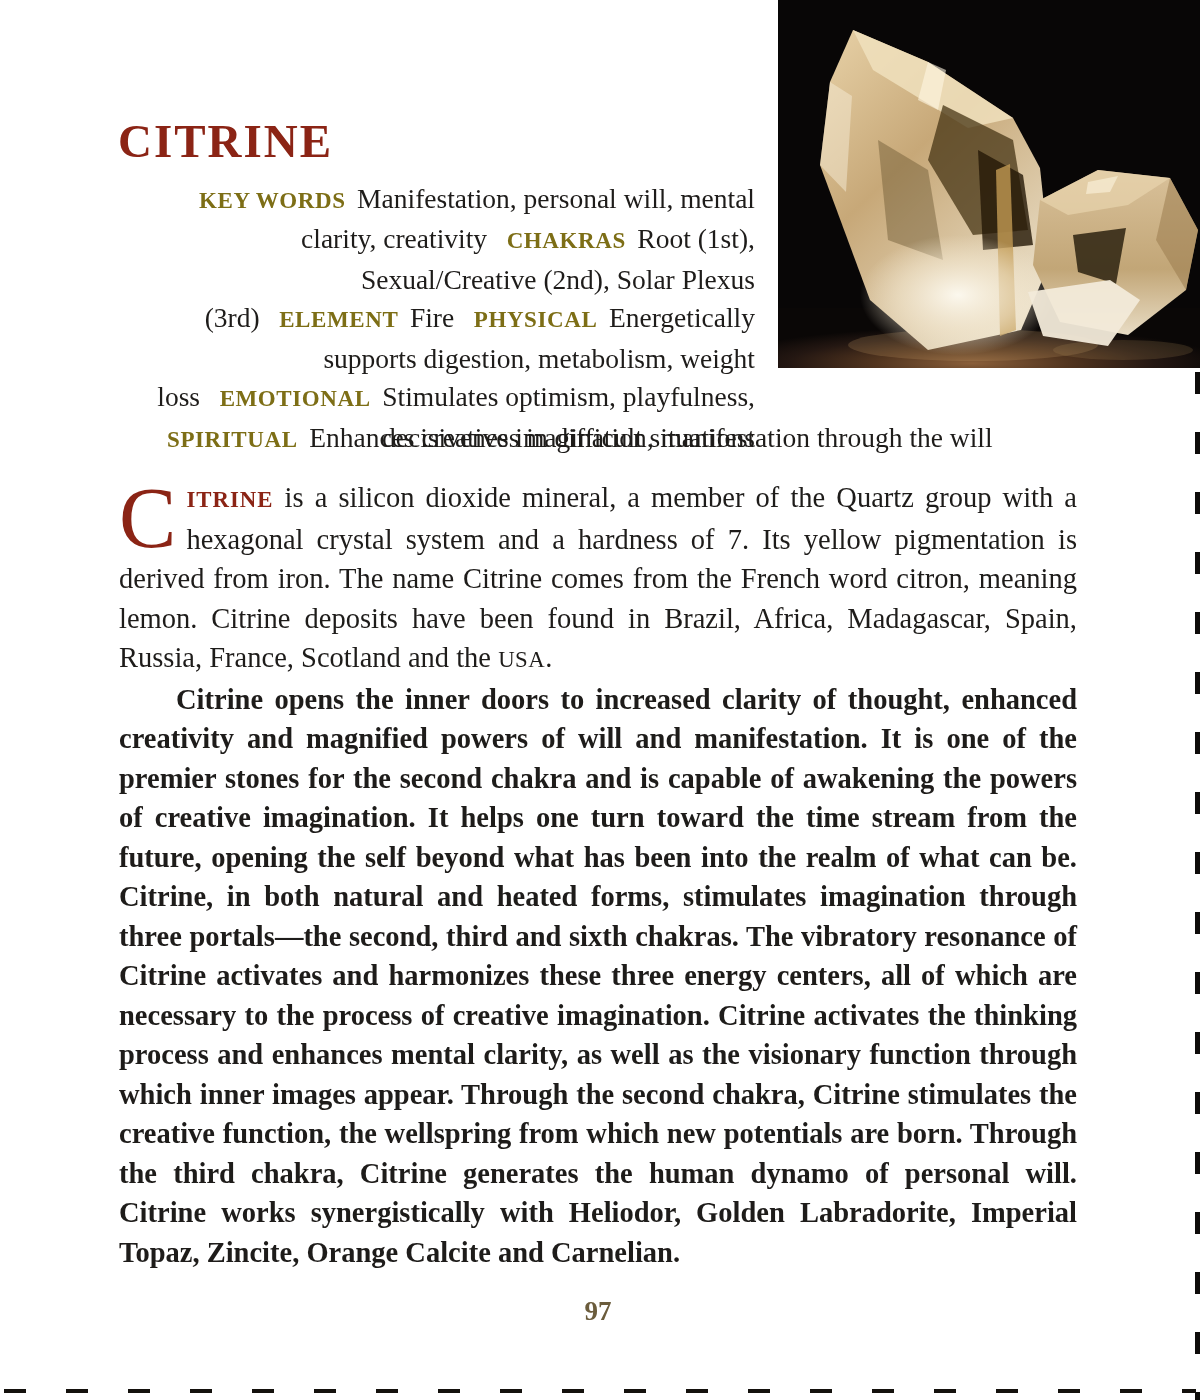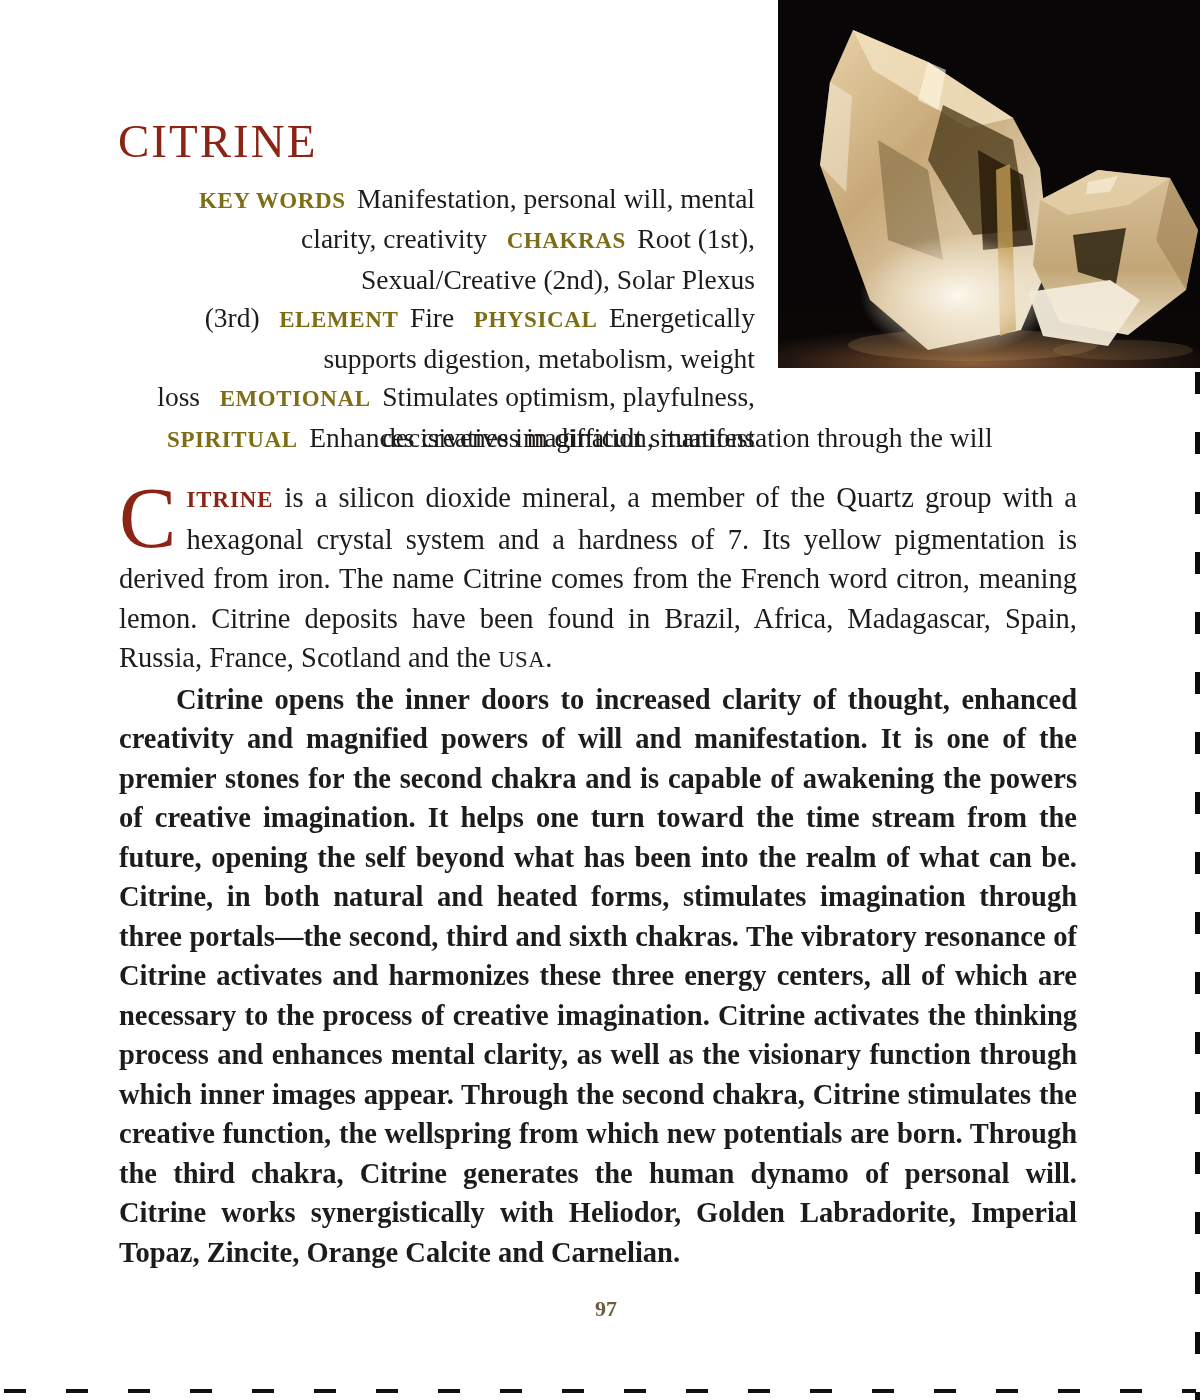--- a/index.html
+++ b/index.html
@@ -8,21 +8,21 @@
     background:#ffffff;
     font-family:"Liberation Serif","DejaVu Serif",serif;
     color:#1e1c1a;
   }
   .page{position:absolute;inset:0;}
 
   
   .title{
     position:absolute;left:118px;top:84px;
     font-size:47px;line-height:52px;letter-spacing:2px;
-    color:#8b2415;font-weight:normal;
+    color:#8b2415;font-weight:bold;
   }
 
   
   .props{
     position:absolute;left:119px;top:152px;width:636px;
     font-size:27.5px;line-height:38.5px;color:#1e1c1a;
     text-align:right;
   }
   .props-wide{
     position:absolute;left:119px;top:387px;width:1020px;
@@ -48,22 +48,22 @@
     padding:8px 10px 0 0;
     color:#8b2415;
   }
   .indent{text-indent:57px;font-weight:bold;}
   .run-redsc{color:#8b2415;font-size:0.8em;letter-spacing:1px;font-weight:bold;margin-top:40px;}
   .run-sc{font-size:0.8em;letter-spacing:0.5px;}
   .run-i{}
 
   
   .page-number{
-    position:absolute;left:127px;top:1296px;width:958px;
-    text-align:center;font-size:22px;font-weight:bold;color:#6b5c3c;
+    position:absolute;left:119px;top:1296px;width:958px;
+    text-align:center;font-size:27px;font-weight:bold;color:#6b5c3c;
   }
 
   
   .photo{
     position:absolute;left:778px;top:0;width:422px;height:368px;
     background:#080606;
   }
   .photo svg{display:block;width:100%;height:100%;}
 
   

